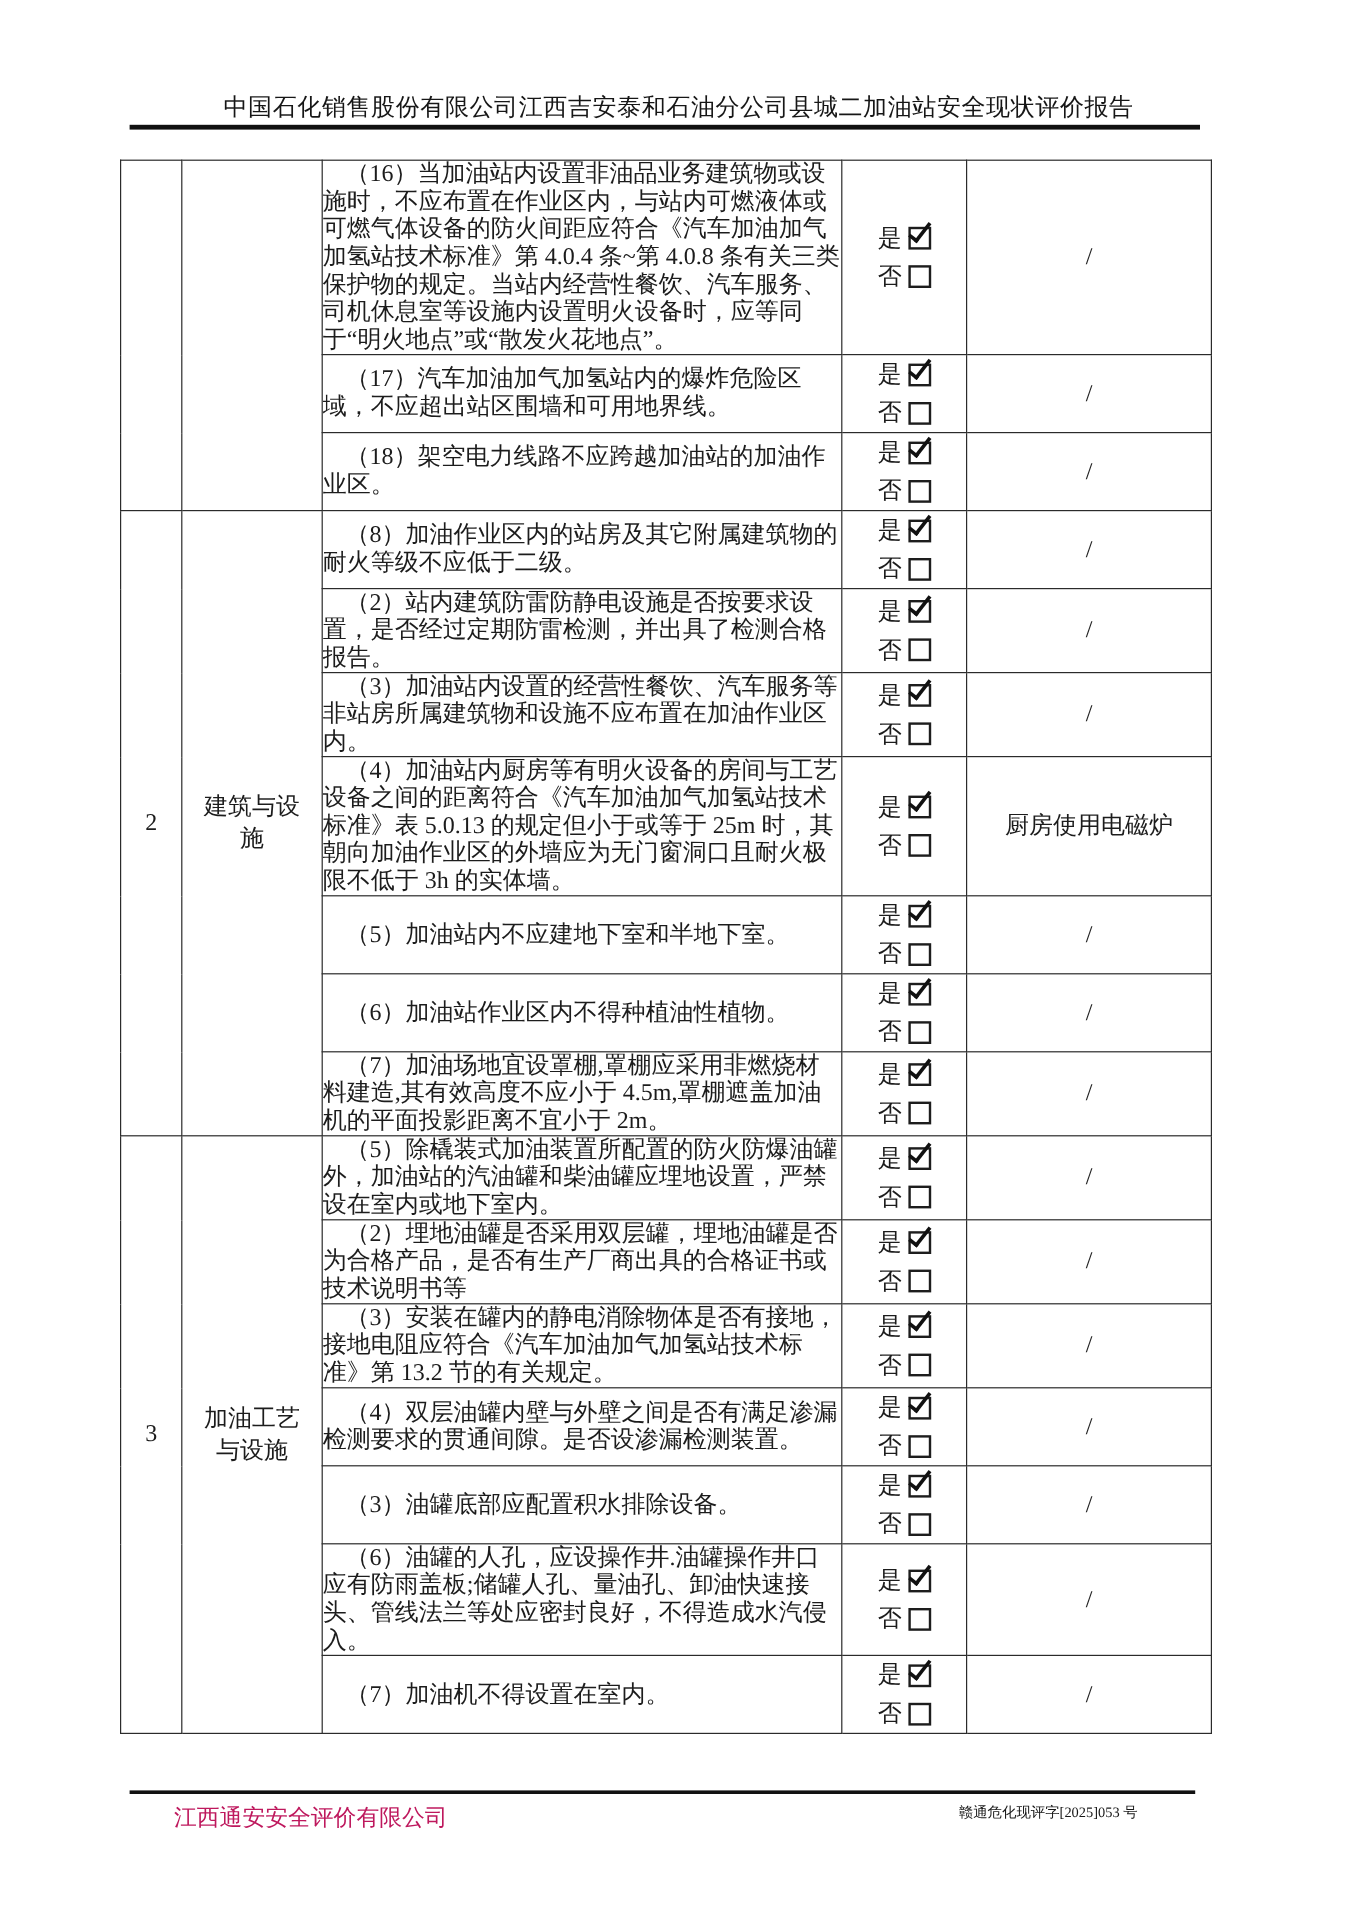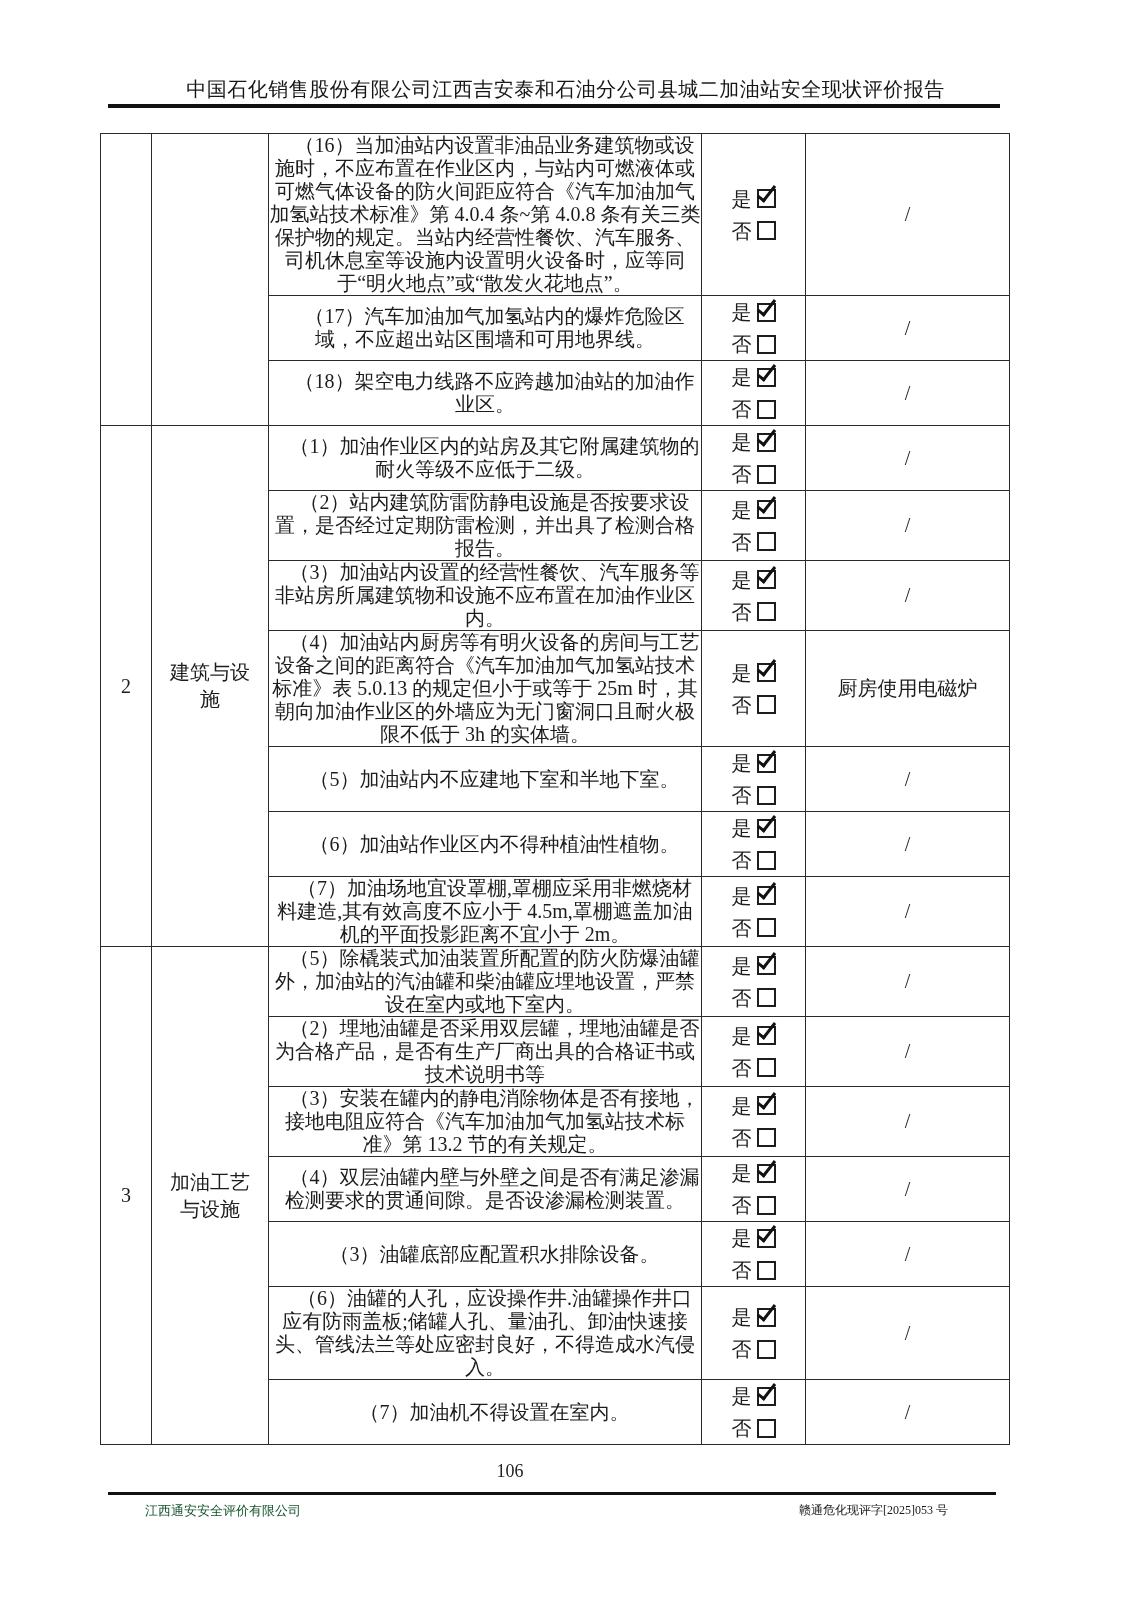--- a/index.html
+++ b/index.html
@@ -54,21 +54,21 @@
   .cat-text {
     width: 90px;
     margin: 16px auto;
     text-align: center;
     line-height: 27px;
   }
   td.item-cell {
     padding: 3px 6px 3px 5px;
     line-height: 23px;
     text-indent: 0.95em;
-    text-align: center;
+    text-align: left;
     letter-spacing: 0px;
   }
   td.check-cell { text-align: center; }
   .cb-line {
     height: 32px;
     display: flex;
     align-items: center;
     justify-content: center;
     gap: 3px;
     line-height: 1;
@@ -112,22 +112,22 @@
     top: 1492px;
     left: 108px;
     width: 888px;
     height: 3px;
     background: #111111;
   }
   .footer-company {
     position: absolute;
     top: 1502px;
     left: 145px;
-    font-size: 13px;
-    color: #14532d;
+    font-size: 19px;
+    color: #be185d;
     white-space: nowrap;
   }
   .footer-docnum {
     position: absolute;
     top: 1502px;
     right: 183px;
     font-size: 12px;
     color: #161616;
     white-space: nowrap;
   }
@@ -194,21 +194,21 @@
               <span class="cbox"></span>
             </div>
           </td>
           <td class="remark-cell">/</td>
         </tr>
         <tr>
           <td class="num-cell" rowspan="7">2</td>
           <td class="cat-cell" rowspan="7">
             <div class="cat-text">建筑与设施</div>
           </td>
-          <td class="item-cell">（1）加油作业区内的站房及其它附属建筑物的耐火等级不应低于二级。</td>
+          <td class="item-cell">（8）加油作业区内的站房及其它附属建筑物的耐火等级不应低于二级。</td>
           <td class="check-cell">
             <div class="cb-line">
               <span>是</span>
               <span class="cbox checked"></span>
             </div>
             <div class="cb-line">
               <span>否</span>
               <span class="cbox"></span>
             </div>
           </td>
@@ -396,21 +396,20 @@
             <div class="cb-line">
               <span>否</span>
               <span class="cbox"></span>
             </div>
           </td>
           <td class="remark-cell">/</td>
         </tr>
       </tbody>
   </table>
 
-  <div class="page-number">106</div>
 
   <div class="footer-rule"></div>
 
   <div class="footer-company">江西通安安全评价有限公司</div>
 
   <div class="footer-docnum">赣通危化现评字[2025]053 号</div>
 
 </div>
 
 </body></html>

